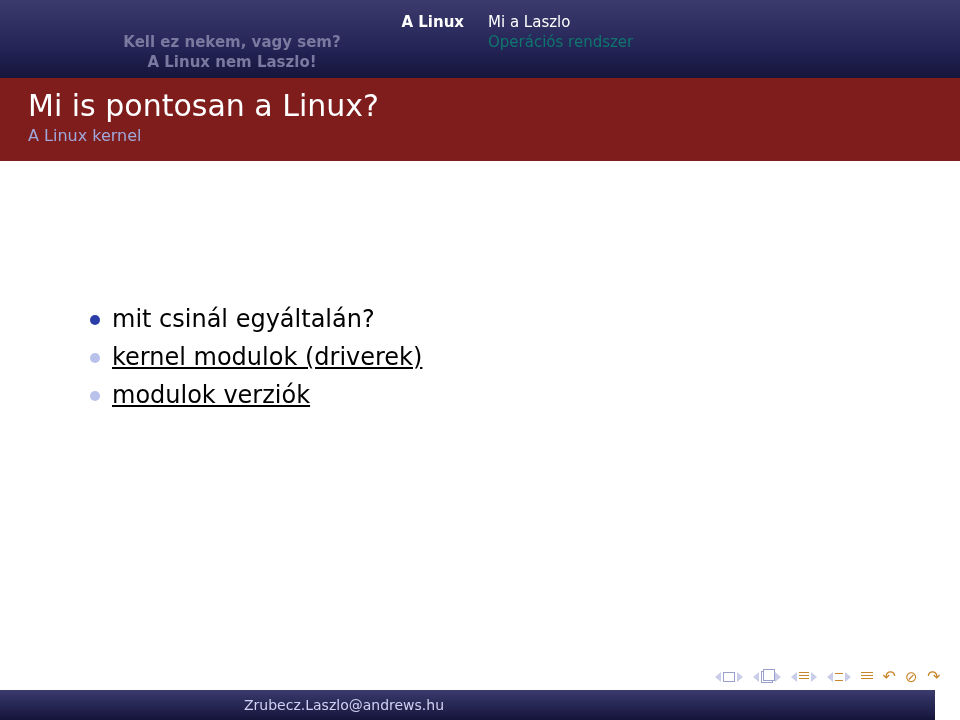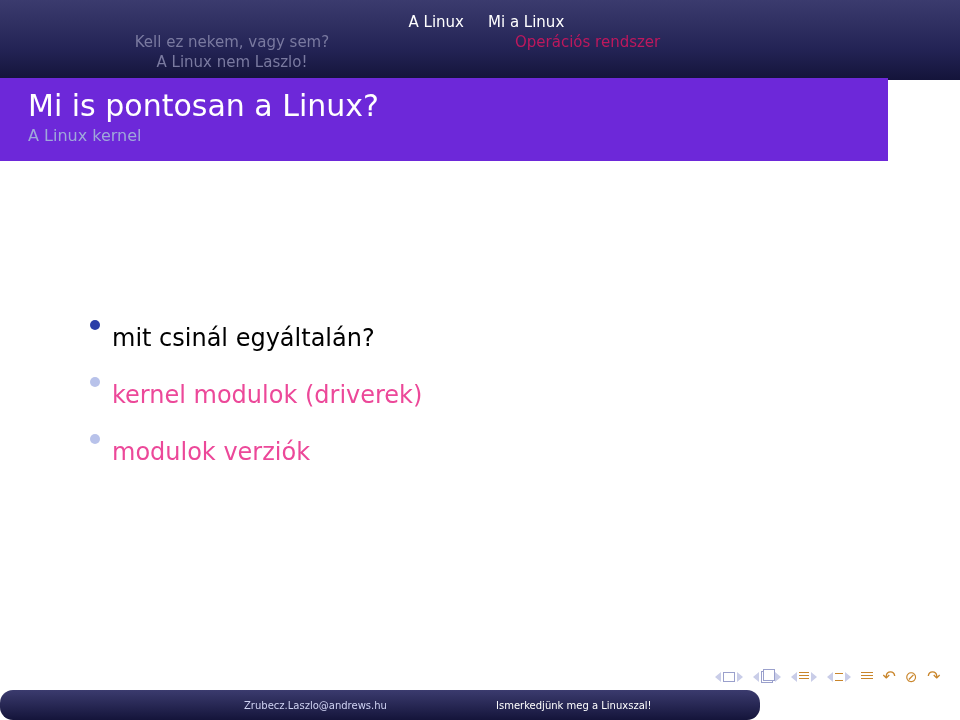--- a/index.html
+++ b/index.html
@@ -31,49 +31,50 @@
   }
   .nav-col {
     display: flex;
     flex-direction: column;
   }
   .nav-left {
     width: 480px;
     text-align: right;
     padding-right: 16px;
     box-sizing: border-box;
+    font-weight: bold;
   }
   .nav-right {
     width: 480px;
     text-align: left;
     padding-left: 8px;
     box-sizing: border-box;
   }
   .nav-active  { color: #ffffff; }
   .nav-dim     { color: #7a7aa0; text-align: center; }
   .nav-active-sub { color: #ffffff; }
-  .nav-dim-sub    { color: #be185d; margin-left: 27px; }
+  .nav-dim-sub    { color: #0f766e; }
 
   
   .band {
     position: absolute;
     top: 0;
     left: 0;
     width: 960px;
     height: 80px;
     background: linear-gradient(#3b3b6e 0%, #242456 60%, #14143a 100%);
   }
 
   
   .title-block {
     position: absolute;
     top: 78px;
     left: 0;
-    width: 888px;
-    background: #6d28d9;
+    width: 960px;
+    background: #7f1d1d;
     padding: 10px 28px 16px 28px;
     box-sizing: border-box;
   }
   .title-main {
     color: #ffffff;
     font-size: 30px;
     font-weight: 400;
     line-height: 36px;
   }
   .title-sub {
@@ -90,50 +91,48 @@
     font-size: 24px;
     line-height: 38px;
   }
   .body ul {
     list-style: none;
     margin: 0;
     padding: 0;
   }
   .body li {
     display: flex;
-    align-items: flex-start;
-    margin-top: 19px;
+    align-items: center;
   }
   .bullet {
     display: inline-block;
     width: 10px;
     height: 10px;
     border-radius: 50%;
     margin-right: 12px;
     position: relative;
     top: 1px;
   }
   .b-solid { background: #2b3ea8; }
   .b-faded { background: #b8c2ea; }
   .txt-solid { color: #000000; }
-  .txt-faded { color: #ec4899; }
+  .txt-faded { color: #000000; text-decoration: underline; }
 
   
   .footer {
     position: absolute;
     bottom: 0;
     left: 0;
-    width: 760px;
+    width: 935px;
     height: 30px;
     background: linear-gradient(#3b3b6e 0%, #14143a 100%);
     display: flex;
     align-items: center;
-    font-size: 10px;
+    font-size: 14px;
     color: #fff;
-    border-radius: 13px;
   }
   .footer .author {
     position: absolute;
     left: 244px;
     color: #cfd2f2;
   }
   .footer .short-title {
     position: absolute;
     left: 496px;
     color: #ffffff;
@@ -217,21 +216,21 @@
 
   <div class="band"></div>
 
   <div class="nav">
     <div class="nav-col nav-left">
       <span class="nav-active">A Linux</span>
       <span class="nav-dim">Kell ez nekem, vagy sem?</span>
       <span class="nav-dim">A Linux nem Laszlo!</span>
     </div>
     <div class="nav-col nav-right">
-      <span class="nav-active-sub">Mi a Linux</span>
+      <span class="nav-active-sub">Mi a Laszlo</span>
       <span class="nav-dim-sub">Operációs rendszer</span>
     </div>
   </div>
 
   <div class="title-block">
     <div class="title-main">Mi is pontosan a Linux?</div>
     <div class="title-sub">A Linux kernel</div>
   </div>
 
   <div class="body">
@@ -281,16 +280,15 @@
         <span></span>
         <span></span>
       </span>
     <span class="undo">↶</span>
     <span class="magnify">⊘</span>
     <span class="undo" style="transform:scaleX(-1);display:inline-block;">↶</span>
   </div>
 
   <div class="footer">
     <span class="author">Zrubecz.Laszlo@andrews.hu</span>
-    <span class="short-title">Ismerkedjünk meg a Linuxszal!</span>
   </div>
 
 </div>
 
 </body></html>

